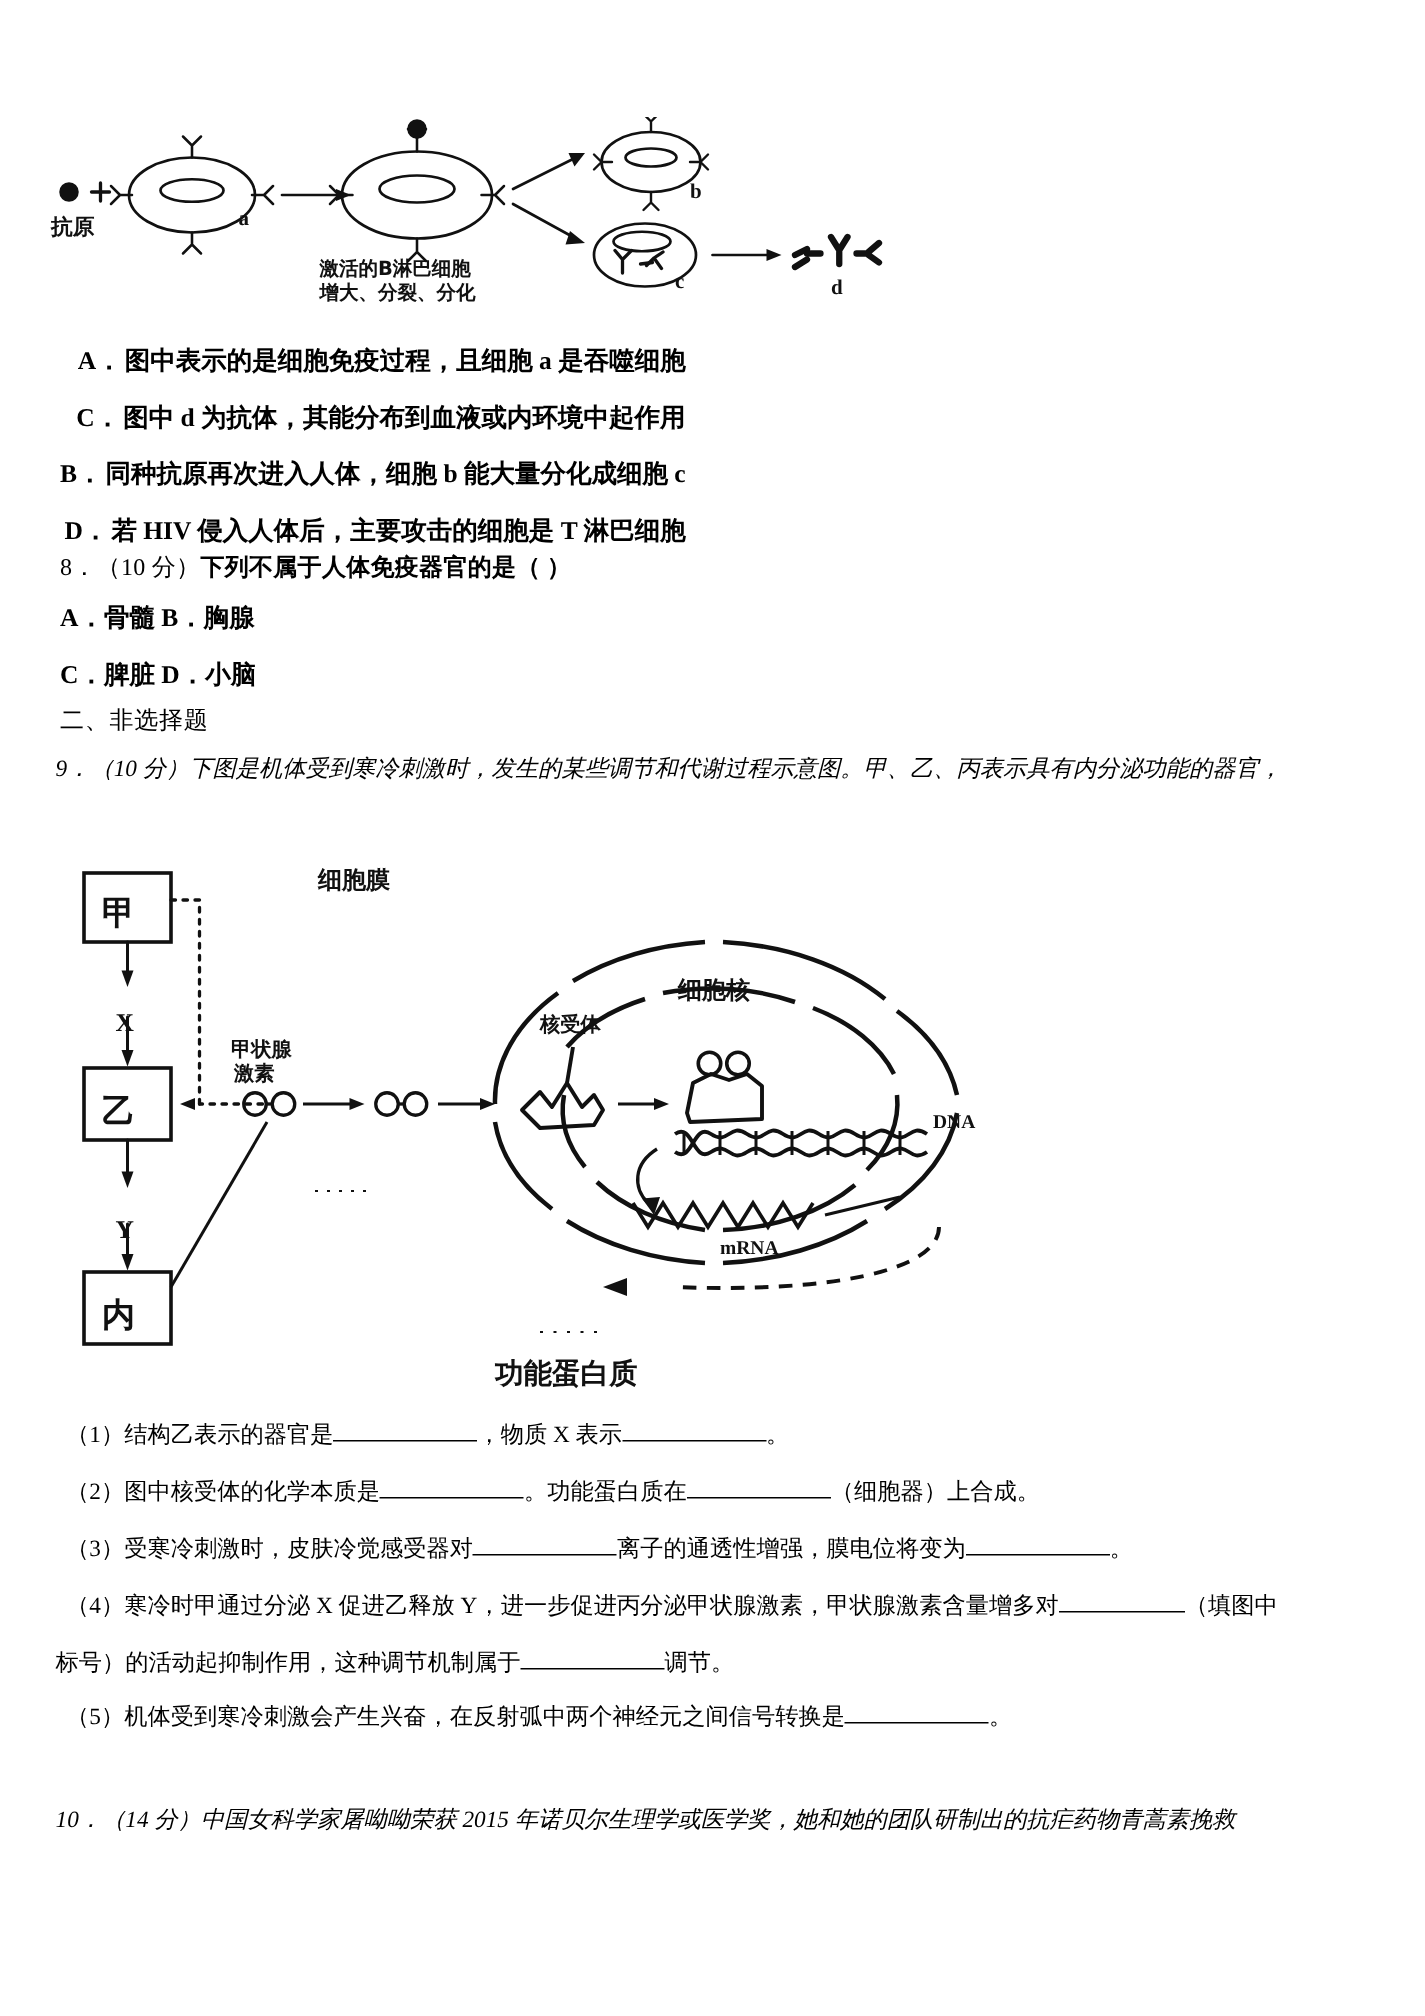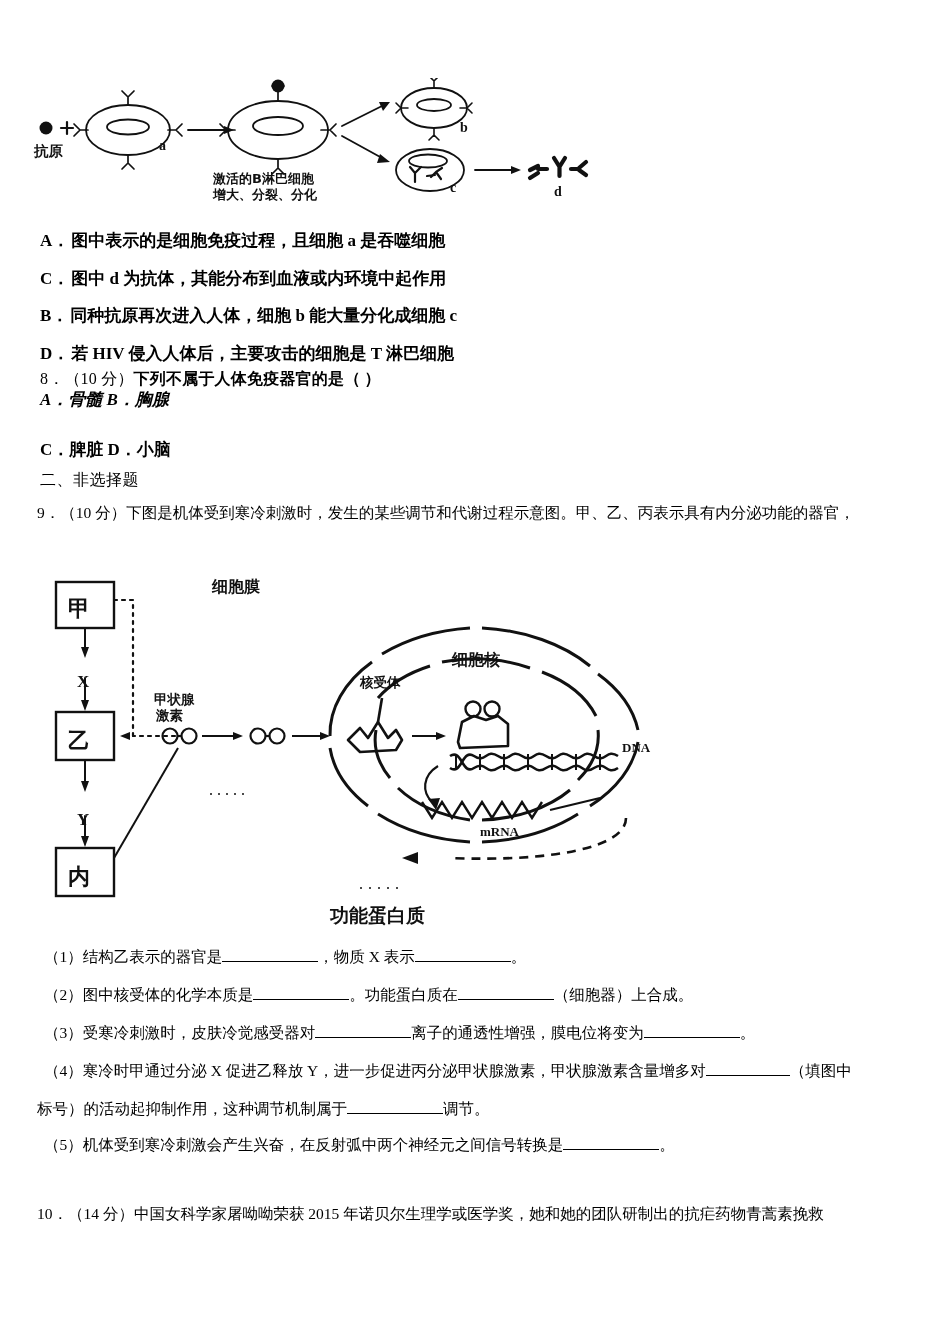--- a/index.html
+++ b/index.html
@@ -38,20 +38,21 @@
   }
   .opt .lab { margin-right: 2px; }
   .secthead {
     font-size: 16px;
     font-weight: normal;
     letter-spacing: 0.5px;
   }
   .stem {
     font-size: 15.5px;
     line-height: 1.6;
+    font-style: italic;
   }
   .sub {
     font-size: 15.5px;
     line-height: 1.6;
   }
   .blank {
     display: inline-block;
     border-bottom: 1px solid #000;
     vertical-align: baseline;
   }
@@ -162,41 +163,41 @@
         <text x="129" y="72" font-size="14" font-weight="bold" font-family="'Liberation Serif',serif">a</text>
         <text x="183" y="105" font-size="13" font-weight="bold">激活的B淋巴细胞</text>
         <text x="183" y="121" font-size="13" font-weight="bold">增大、分裂、分化</text>
         <text x="430" y="54" font-size="14" font-weight="bold" font-family="'Liberation Serif',serif">b</text>
         <text x="420" y="114" font-size="14" font-weight="bold" font-family="'Liberation Serif',serif">c</text>
         <text x="524" y="118" font-size="14" font-weight="bold" font-family="'Liberation Serif',serif">d</text>
       </g>
     </svg>
   </div>
 
-  <div style="position:absolute; left:40px; top:228px;">
+  <div style="position:absolute; left:40px; top:228px;text-align:right;">
     <div class="opt">
       <span class="lab">A．</span><span>图中表示的是细胞免疫过程，且细胞 a 是吞噬细胞</span>
     </div>
     <div class="opt" style="margin-top:12px;">
       <span class="lab">C．</span><span>图中 d 为抗体，其能分布到血液或内环境中起作用</span>
     </div>
     <div class="opt" style="margin-top:12px;">
       <span class="lab">B．</span><span>同种抗原再次进入人体，细胞 b 能大量分化成细胞 c</span>
     </div>
     <div class="opt" style="margin-top:12px;">
       <span class="lab">D．</span><span>若 HIV 侵入人体后，主要攻击的细胞是 T 淋巴细胞</span>
     </div>
   </div>
 
   <div style="position:absolute; left:40px; top:367px;">
     <div class="qline" style="font-size:16px;">
       <span>8．</span><span>（10 分）</span><span style="font-weight:bold;text-align:center;">下列不属于人体免疫器官的是（  ）</span>
     </div>
   </div>
-  <div class="opt" style="position:absolute; left:40px; top:387px;font-style:italic;">A．骨髓 B．胸腺</div>
+  <div class="opt" style="position:absolute; left:40px; top:399px;">A．骨髓 B．胸腺</div>
   <div class="opt" style="position:absolute; left:40px; top:437px;">C．脾脏 D．小脑</div>
 
   <div class="secthead" style="position:absolute; left:40px; top:470px;">二、非选择题</div>
 
   <div class="stem" style="position:absolute; left:37px; top:501px; white-space:nowrap;">
     <span>9．</span><span>（10 分）</span><span>下图是机体受到寒冷刺激时，发生的某些调节和代谢过程示意图。甲、乙、丙表示具有内分泌功能的器官，</span>
   </div>
 
   <div id="fig-thyroid">
     <svg width="640" height="370" viewBox="0 0 640 370" xmlns="http://www.w3.org/2000/svg">

